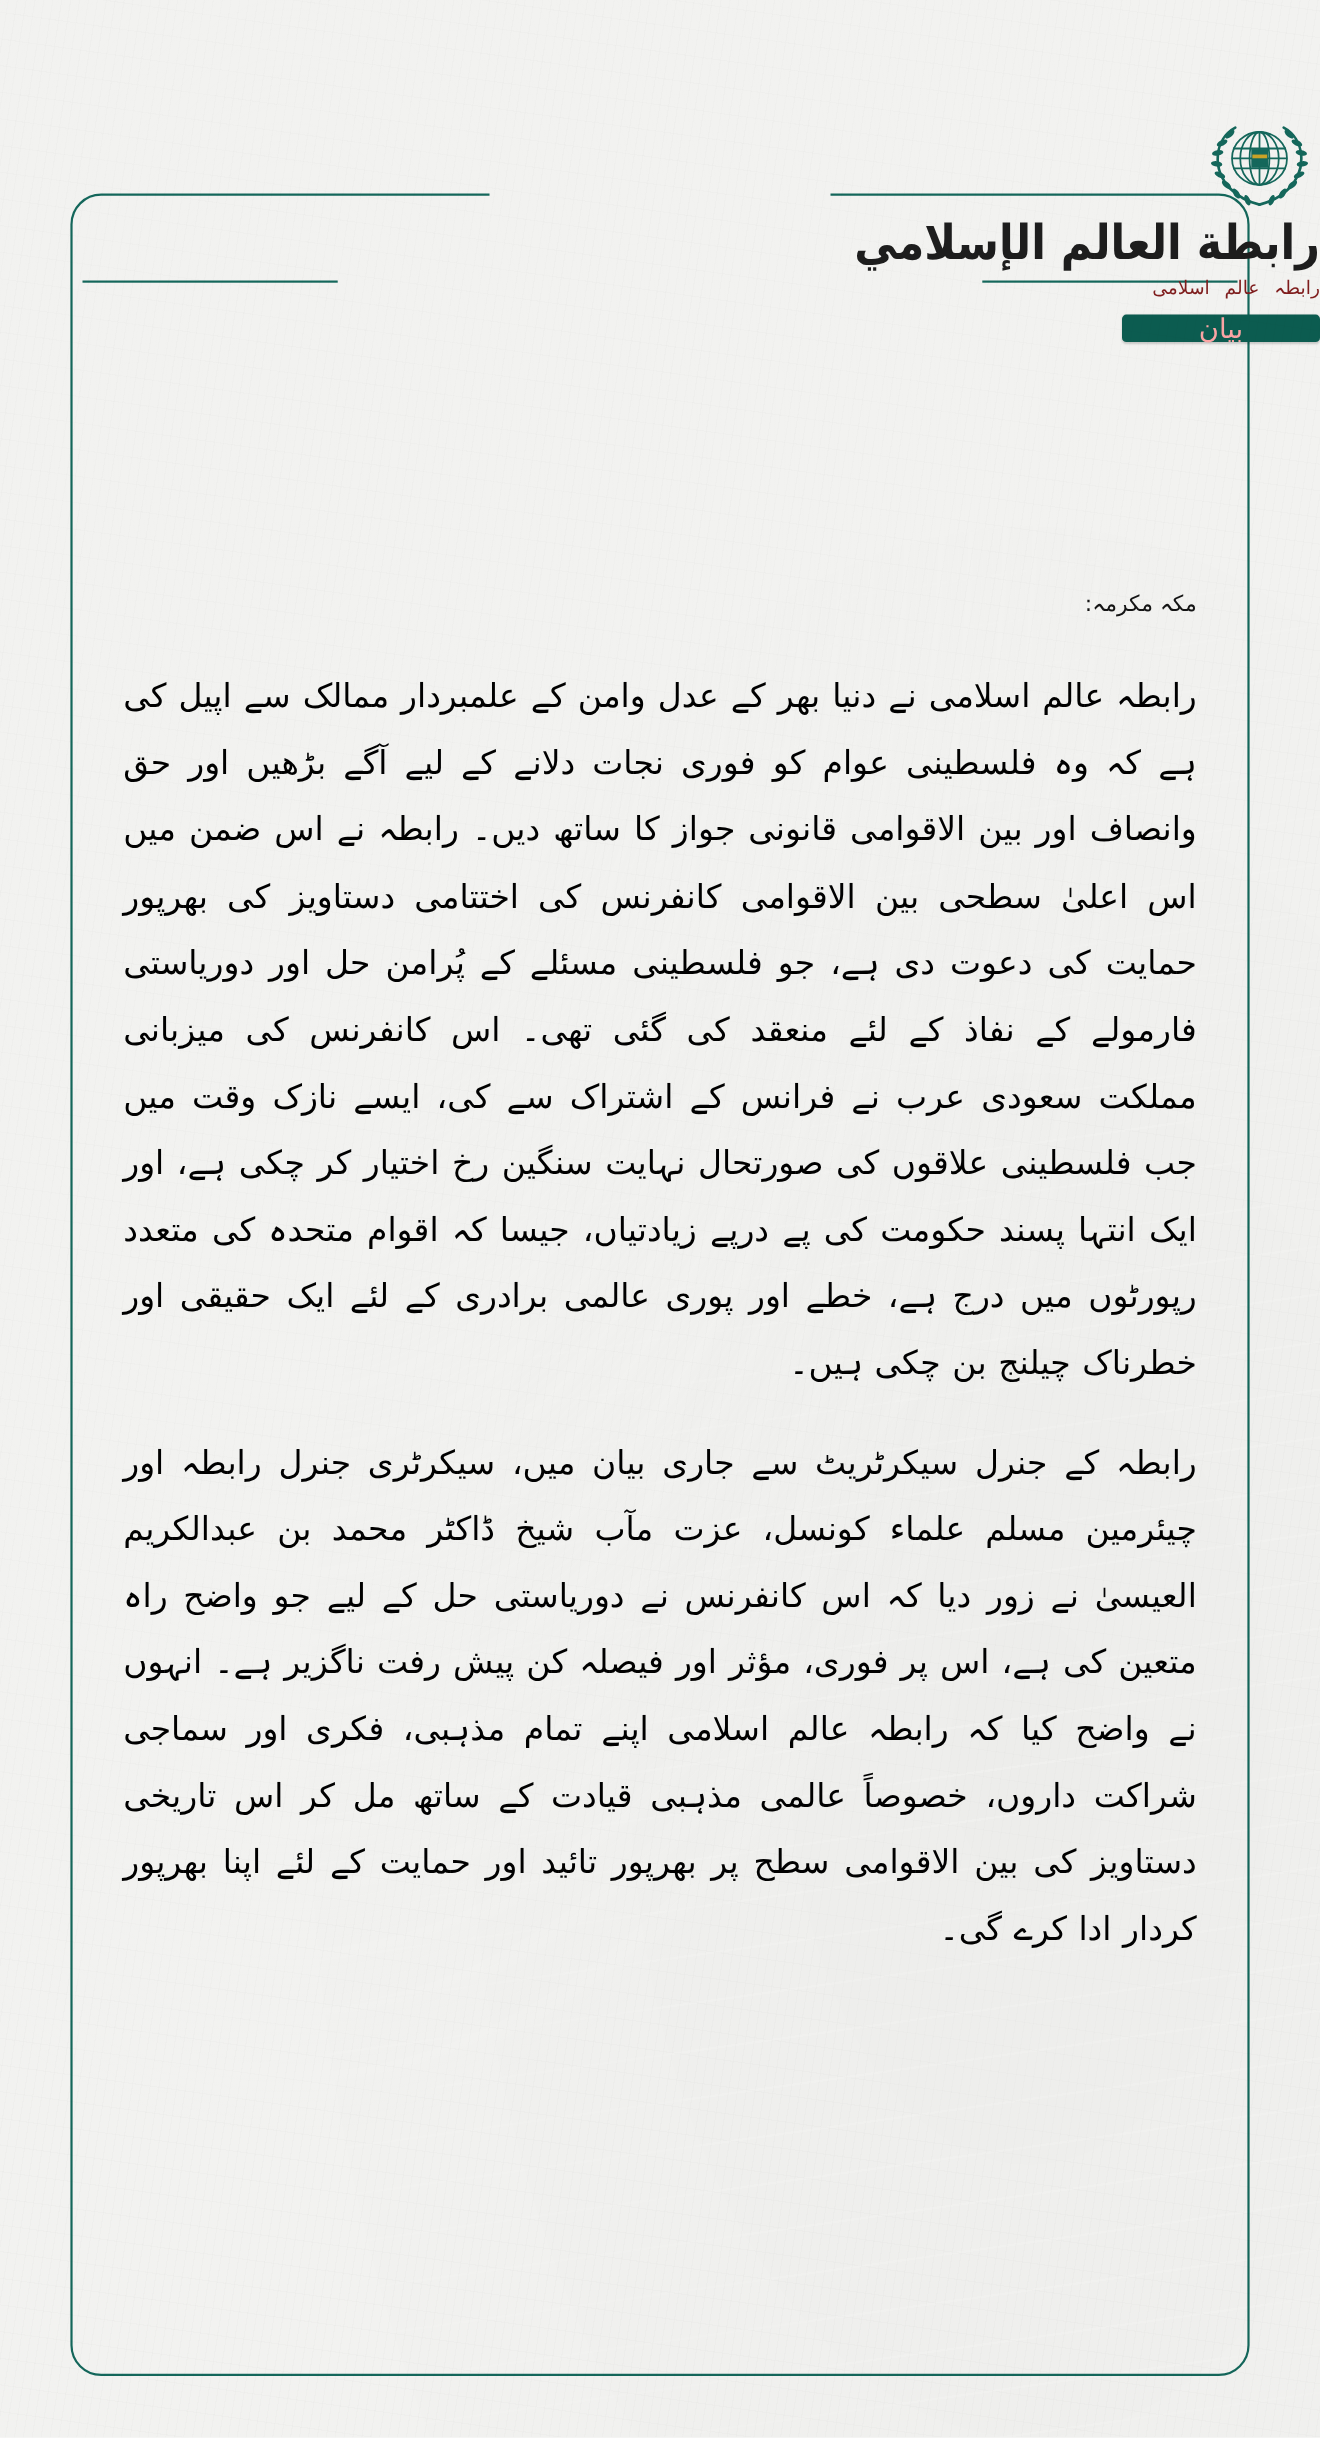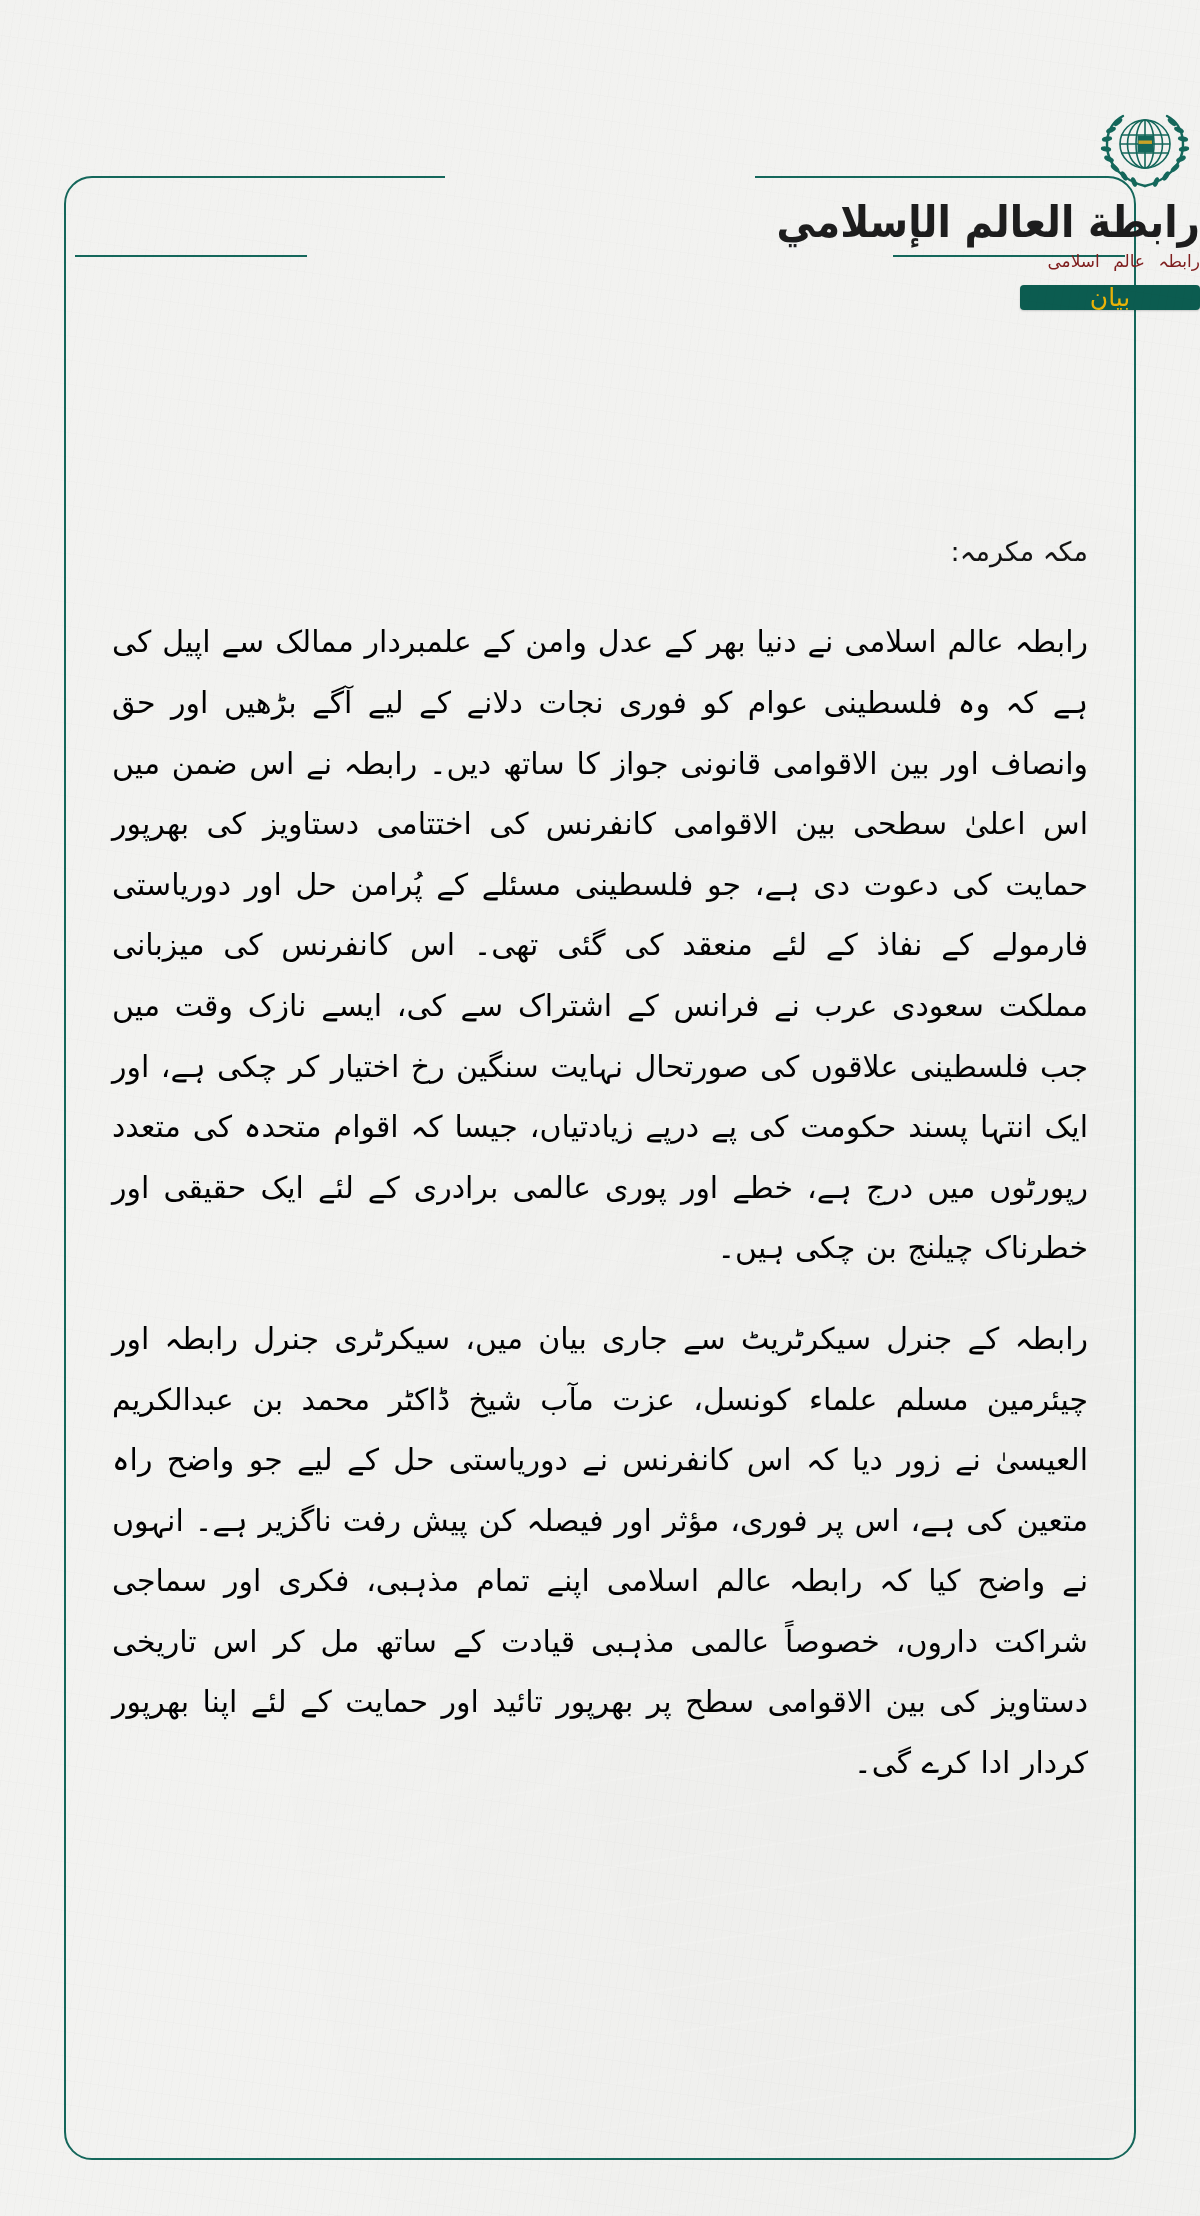--- a/index.html
+++ b/index.html
@@ -72,21 +72,21 @@
 
   .banner{
     margin-top:14px;
     width:180px;
     height:46px;
     background:#0c5c50;
     border-radius:4px;
     display:flex;
     align-items:center;
     justify-content:center;
-    color:#eab308;
+    color:#fca5a5;
     font-family:"DejaVu Sans", sans-serif;
     font-size:25px;
     line-height:1;
     box-shadow:0 1px 2px rgba(0,0,0,.18);
   }
 
   
   .rule{
     position:absolute;
     top:255px;
@@ -125,21 +125,21 @@
     position:absolute;
     top:536px;
     left:112px;
     right:112px;
     z-index:4;
     direction:rtl;
     text-align:right;
   }
   .dateline{
     font-family:"DejaVu Sans", sans-serif;
-    font-size:27px;
+    font-size:20px;
     color:#141414;
     margin:0 0 44px 0;
     padding-left:8px;
     line-height:1.2;
   }
   .para{
     font-family:"DejaVu Sans", sans-serif;
     font-size:30px;
     line-height:2.02;
     color:#000000;

